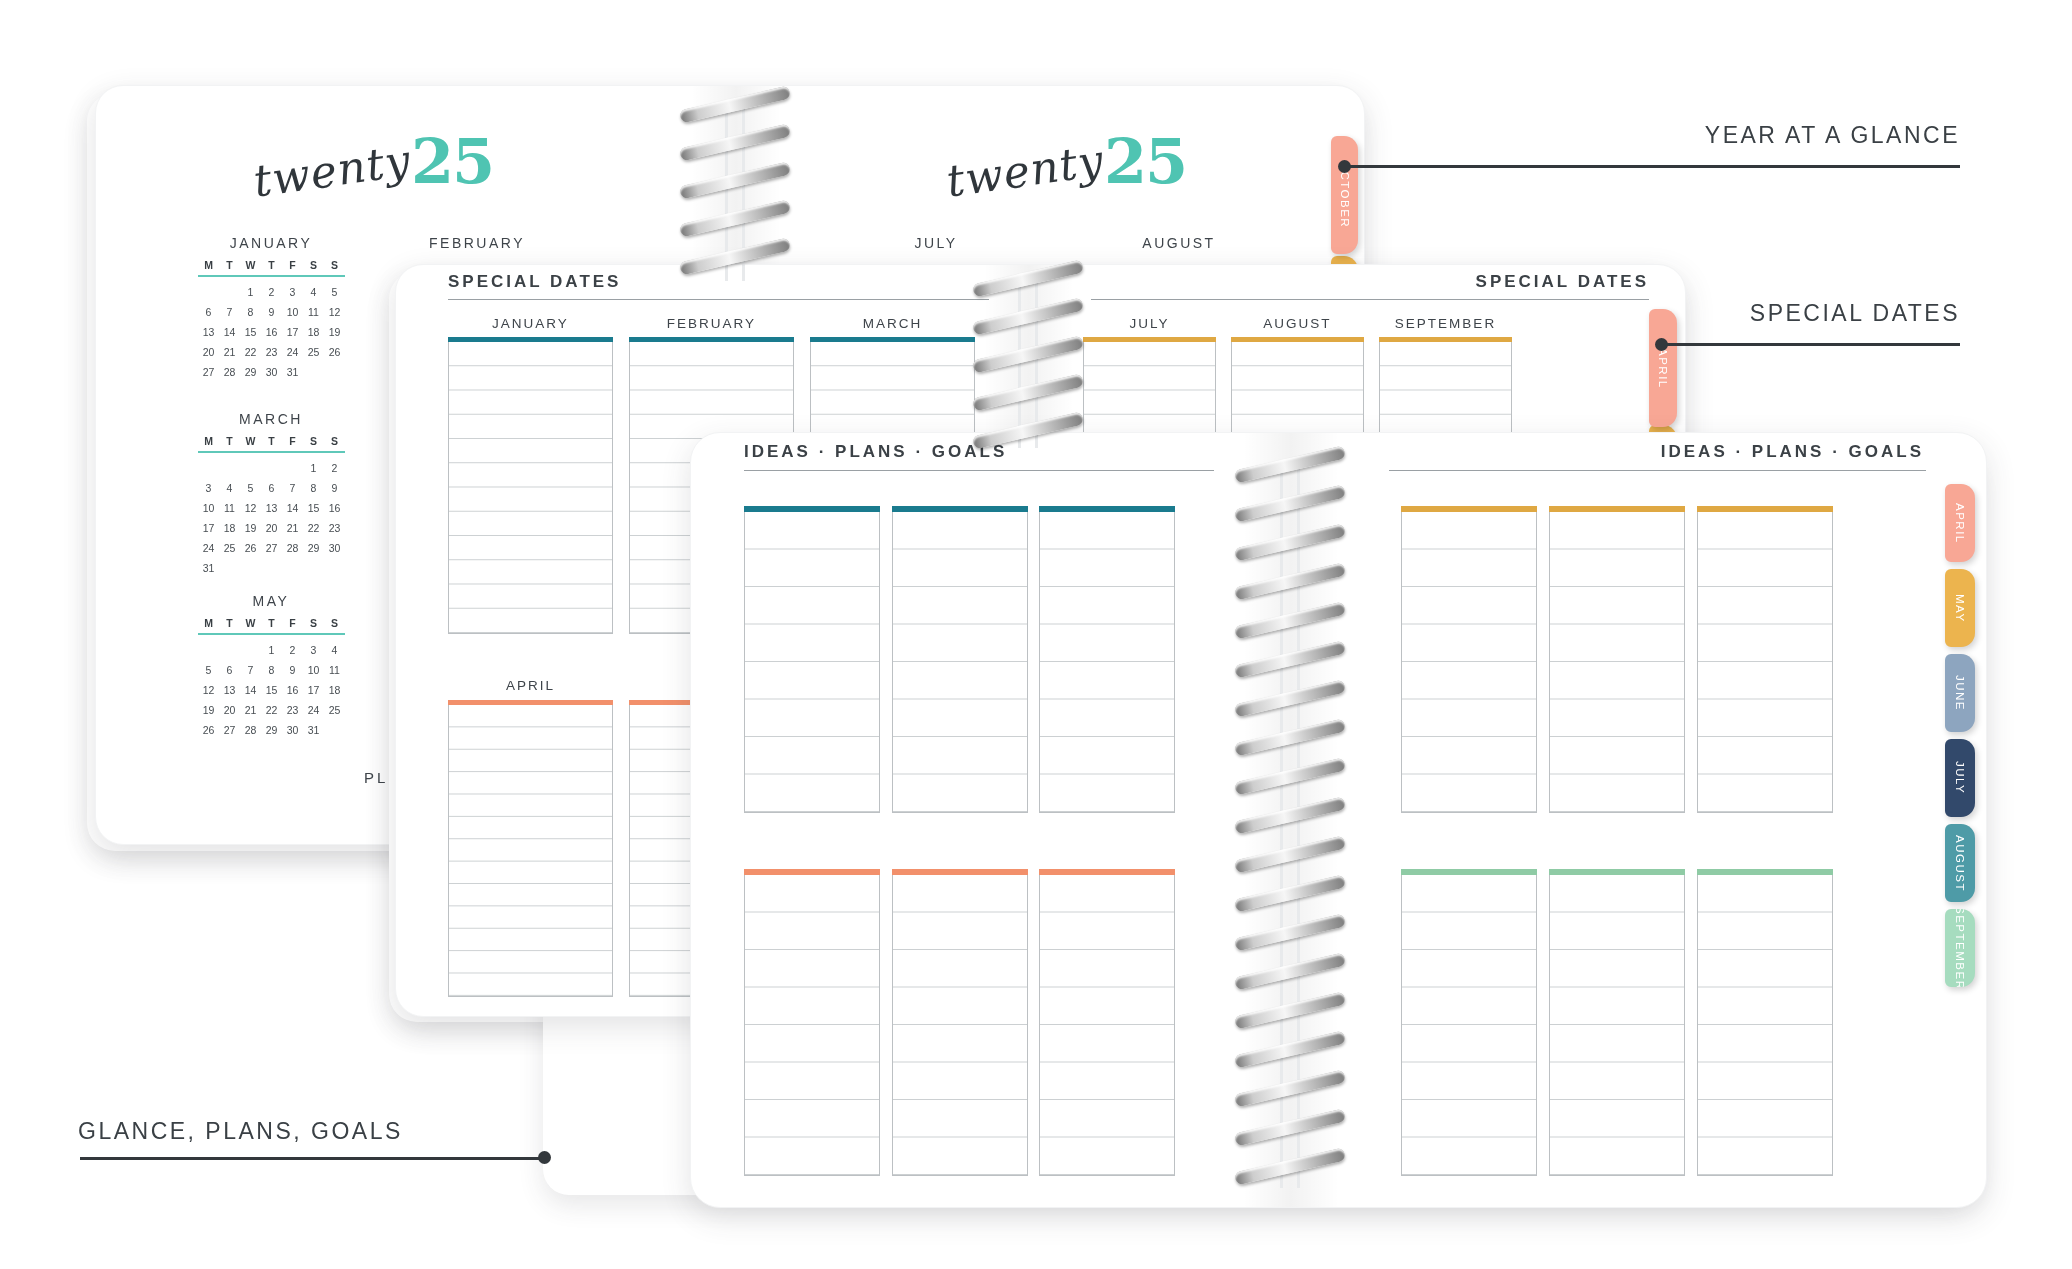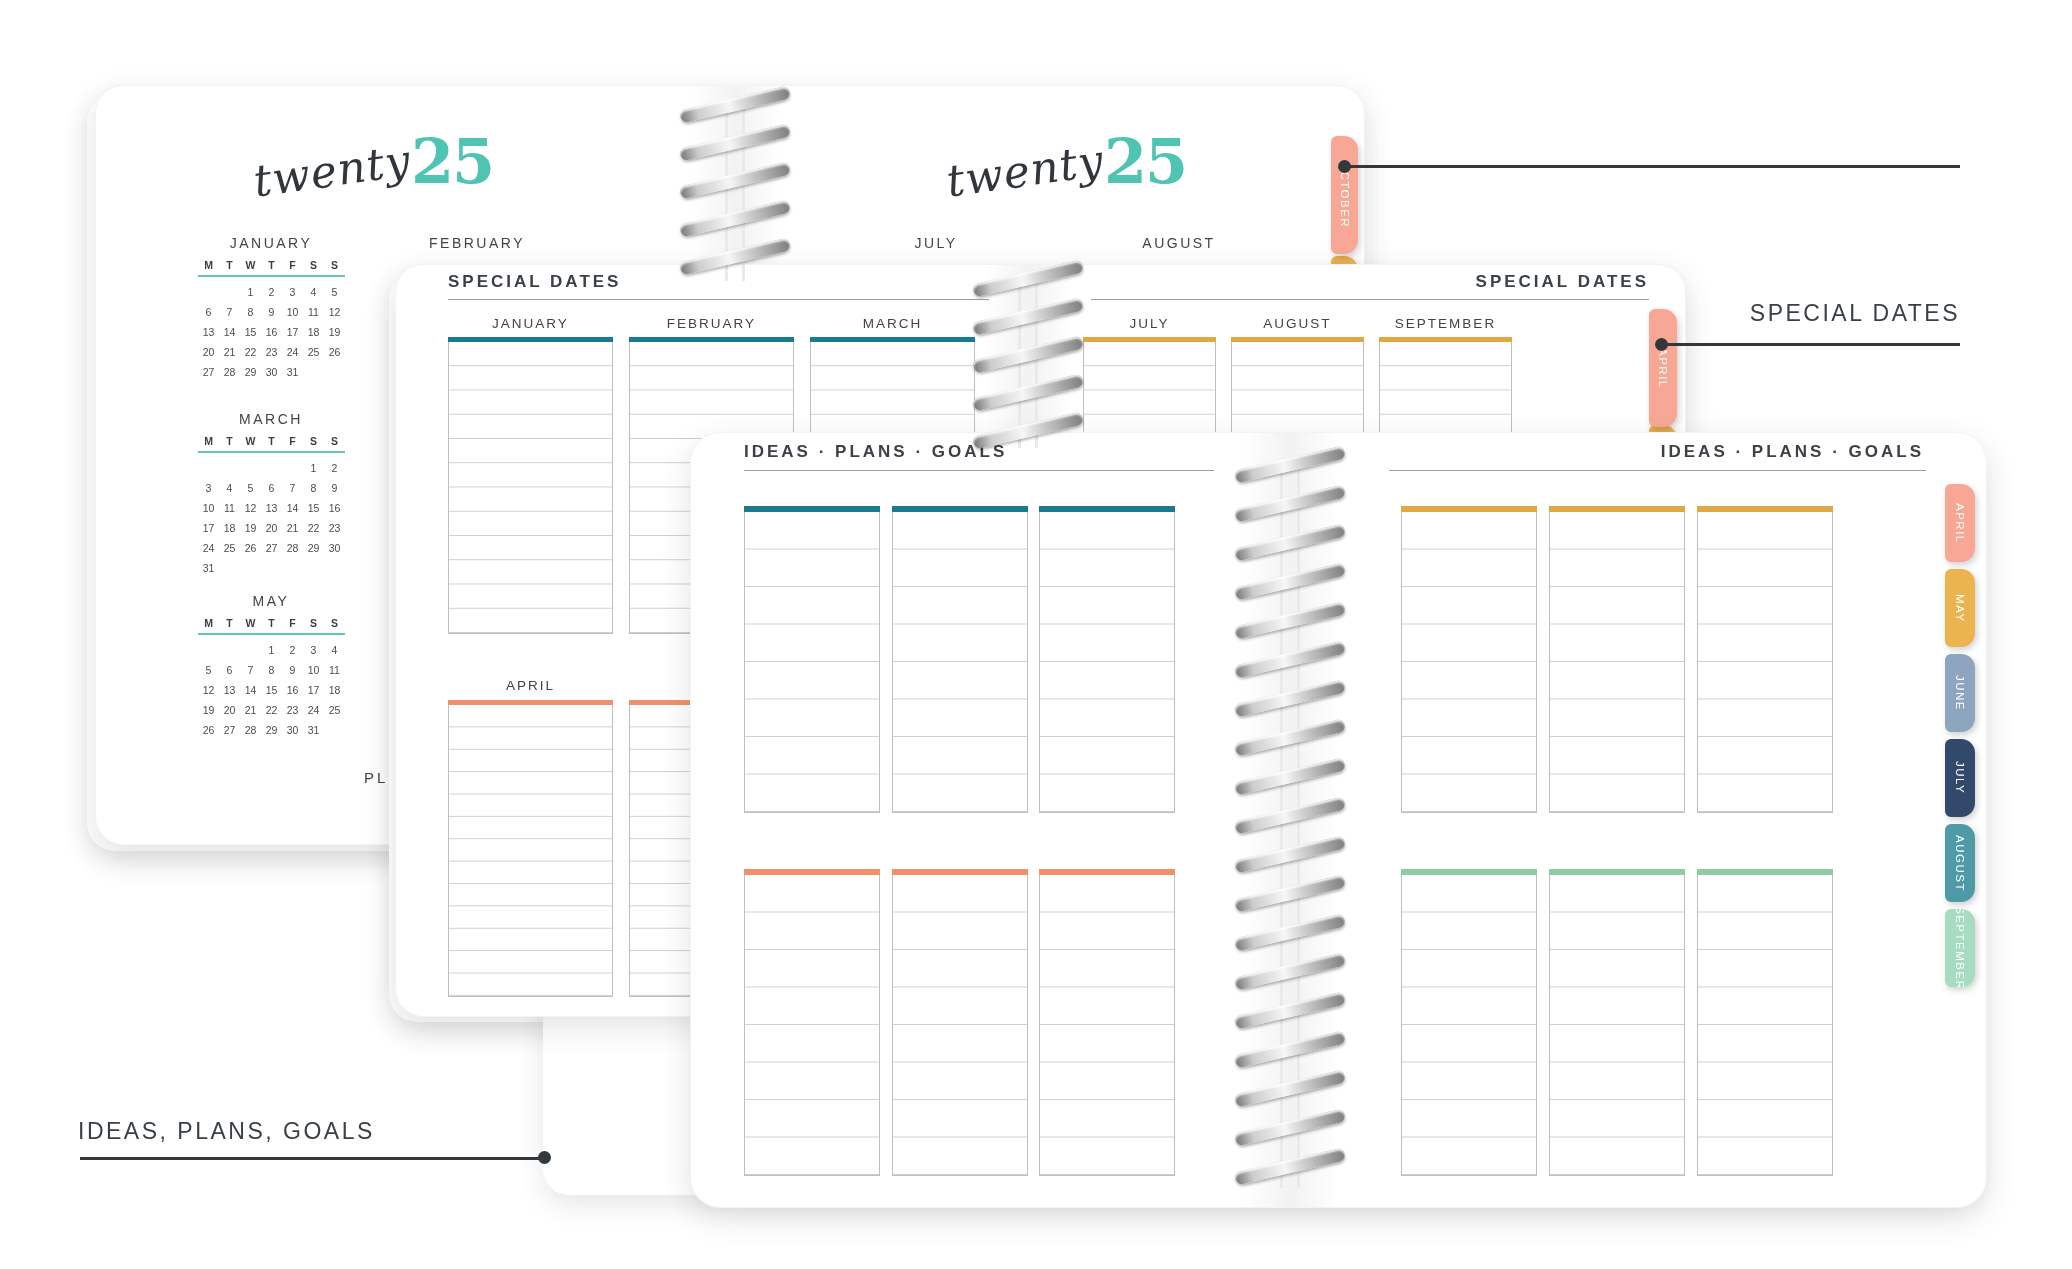--- a/index.html
+++ b/index.html
@@ -349,23 +349,24 @@
       <div class="coil" style="left: 1234px; top: 887px; width: 112px;"></div>
       <div class="coil" style="left: 1234px; top: 926px; width: 112px;"></div>
       <div class="coil" style="left: 1234px; top: 965px; width: 112px;"></div>
       <div class="coil" style="left: 1234px; top: 1004px; width: 112px;"></div>
       <div class="coil" style="left: 1234px; top: 1043px; width: 112px;"></div>
       <div class="coil" style="left: 1234px; top: 1082px; width: 112px;"></div>
       <div class="coil" style="left: 1234px; top: 1121px; width: 112px;"></div>
       <div class="coil" style="left: 1234px; top: 1160px; width: 112px;"></div>
     </div>
 
+  <div class="ann right z10" style="left:1400px;top:122px;">YEAR AT A GLANCE</div>
   <div class="ann-line z10" style="left:1344px;top:165px;width:616px;"></div>
   <div class="ann-dot z10" style="left:1338px;top:160px;"></div>
 
   <div class="ann right z10" style="left:1400px;top:300px;">SPECIAL DATES</div>
   <div class="ann-line z10" style="left:1661px;top:343px;width:299px;"></div>
   <div class="ann-dot z10" style="left:1655px;top:338px;"></div>
 
-  <div class="ann z10" style="left:78px;top:1118px;">IDEAS, PLANS, GOALS</div>
+  <div class="ann z10" style="left:78px;top:1118px;">GLANCE, PLANS, GOALS</div>
   <div class="ann-line z10" style="left:80px;top:1157px;width:465px;"></div>
   <div class="ann-dot z10" style="left:538px;top:1151px;"></div>
 </div>
 
 </body></html>

